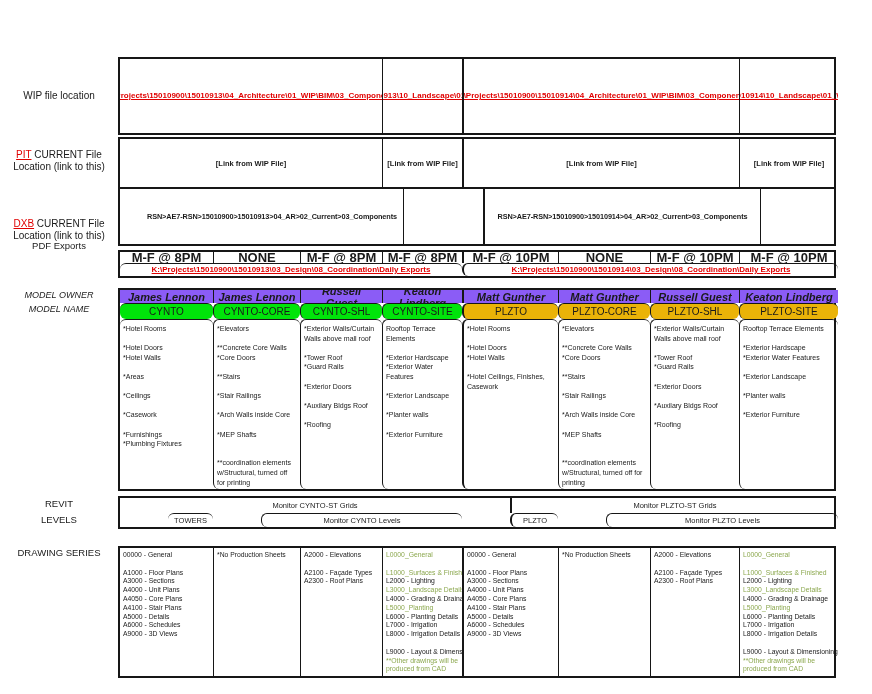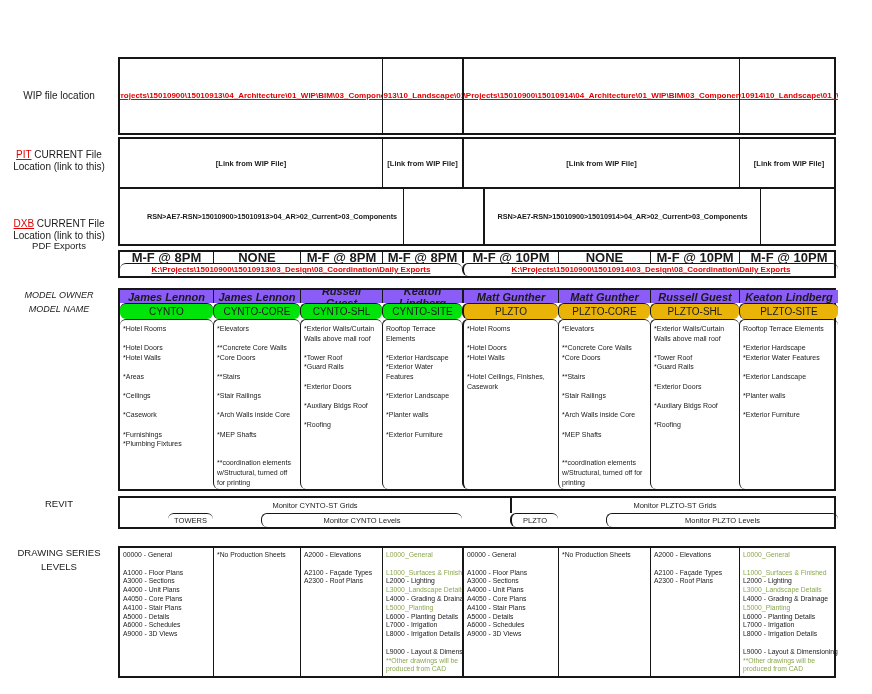--- a/index.html
+++ b/index.html
@@ -43,21 +43,21 @@
 <div class="llab" style="top:135px;height:52px;">
     <span><span class="rp">PIT</span><span> CURRENT File Location (link to this)</span></span>
   </div>
 <div class="llab" style="top:200px;height:59px;">
     <span><span class="rp">DXB</span><span> CURRENT File Location (link to this)</span></span>
   </div>
 <div class="llab small" style="top:238px;height:15px;">PDF Exports</div>
 <div class="llab ital" style="top:288px;height:13px;">MODEL OWNER</div>
 <div class="llab ital" style="top:301px;height:16px;">MODEL NAME</div>
 <div class="llab small" style="top:496px;height:16px;">REVIT</div>
-<div class="llab small" style="top:512px;height:16px;margin-top:47px;">LEVELS</div>
+<div class="llab small" style="top:512px;height:16px;">LEVELS</div>
 <div class="llab small" style="top:546px;height:14px;">DRAWING SERIES</div>
 
 <div class="band" style="top:57px;height:78px;">
   <div class="c nl s3 wipcell">
       <span class="link">K:\Projects\15010900\15010913\04_Architecture\01_WIP\BIM\03_Components</span>
     </div>
   <div class="c wipcell">
       <span class="link">K:\Projects\15010900\15010913\10_Landscape\01_WIP\BIM\03_Components</span>
     </div>
   <div class="c mid s3 wipcell">

